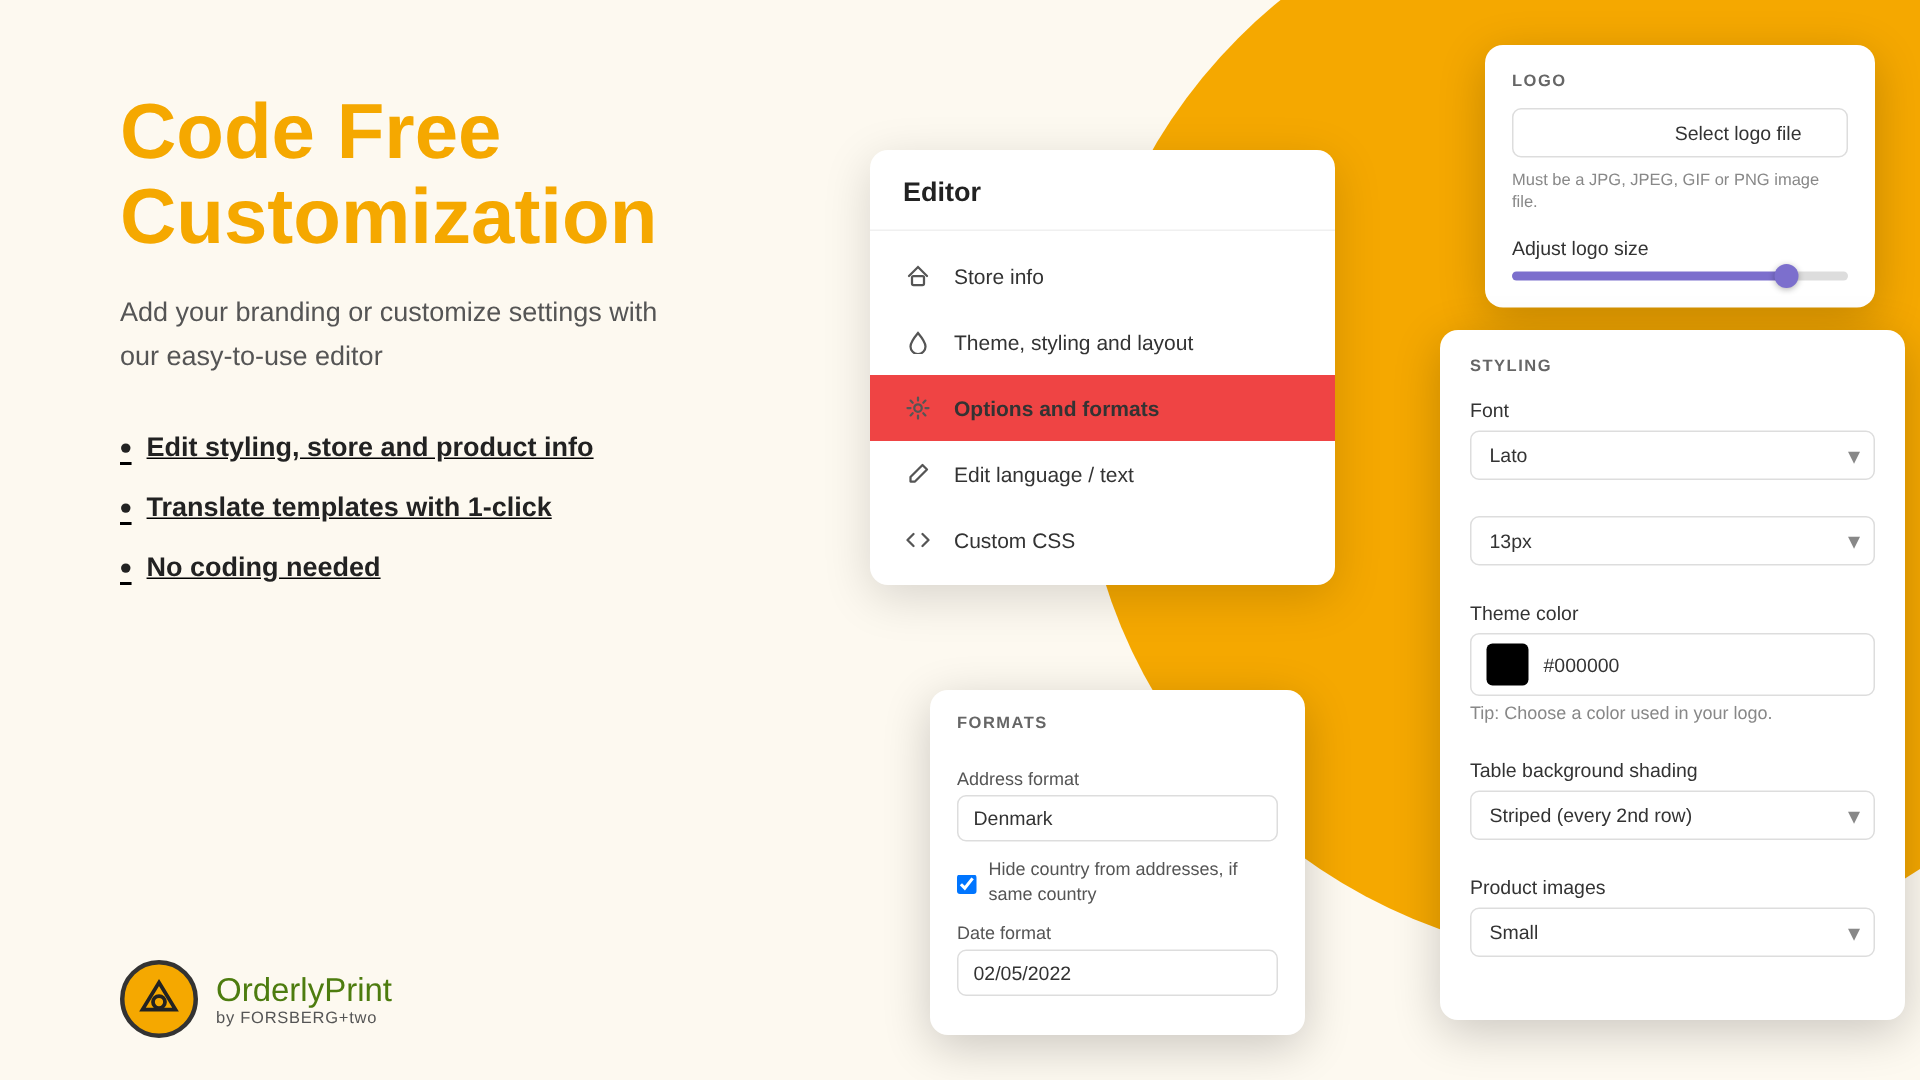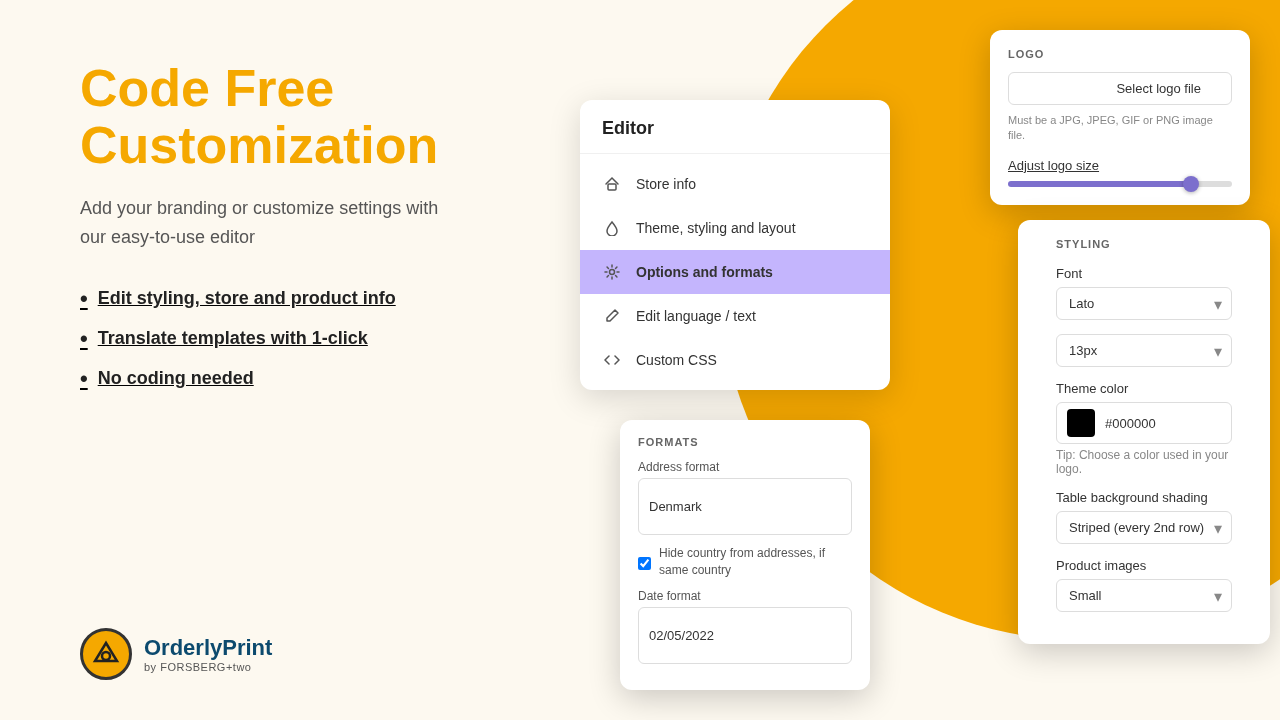--- a/index.html
+++ b/index.html
@@ -8,21 +8,21 @@
       height: 720px;
       overflow: hidden;
       font-family: -apple-system, BlinkMacSystemFont, 'Segoe UI', sans-serif;
       background: #fdf9f0;
       display: flex;
     }
 
     
     .left-panel {
       width: 530px;
-      padding: 60px 60px 40px 80px;
+      padding: 60px 60px 28px 80px;
       display: flex;
       flex-direction: column;
       justify-content: flex-start;
       flex-shrink: 0;
     }
 
     .main-title {
       font-size: 52px;
       font-weight: 800;
       color: #f5a800;
@@ -86,22 +86,22 @@
       height: 30px;
     }
 
     .brand-text-group {
       display: flex;
       flex-direction: column;
     }
 
     .brand-name {
       font-size: 22px;
-      font-weight: 700;
-      color: #0c4a6e;
+      font-weight: 400;
+      color: #4d7c0f;
     }
 
     .brand-sub {
       font-size: 11px;
       color: #555;
       letter-spacing: 0.5px;
     }
 
     
     .right-panel {
@@ -205,21 +205,20 @@
       color: #888;
       margin-bottom: 14px;
       line-height: 1.4;
     }
 
     .logo-size-label {
       font-size: 13px;
       color: #333;
       margin-bottom: 8px;
       font-weight: 500;
-      text-decoration: underline;
     }
 
     .logo-slider {
       width: 100%;
       height: 6px;
       background: linear-gradient(to right, #7c6fcd 0%, #7c6fcd 80%, #ddd 80%);
       border-radius: 3px;
       position: relative;
     }
 
@@ -233,38 +232,38 @@
       left: 78%;
       box-shadow: 0 1px 4px rgba(0,0,0,0.3);
     }
 
     
     .styling-card {
       position: absolute;
       background: #fff;
       border-radius: 12px;
       box-shadow: 0 8px 32px rgba(0,0,0,0.2);
-      width: 252px;
+      width: 310px;
       top: 220px;
       right: 10px;
       z-index: 20;
-      padding: 18px 38px;
+      padding: 18px 20px;
     }
 
     .styling-card-title {
       font-size: 11px;
       font-weight: 700;
       color: #666;
       letter-spacing: 1px;
       text-transform: uppercase;
       margin-bottom: 16px;
     }
 
     .form-group {
-      margin-bottom: 14px;
+      margin-bottom: 24px;
     }
 
     .form-label {
       font-size: 13px;
       color: #333;
       margin-bottom: 6px;
       display: block;
     }
 
     .form-select-wrapper {
@@ -332,37 +331,37 @@
       z-index: 15;
       padding: 16px 18px;
     }
 
     .formats-card-title {
       font-size: 11px;
       font-weight: 700;
       color: #666;
       letter-spacing: 1px;
       text-transform: uppercase;
-      margin-bottom: 12px;
+      margin-bottom: 24px;
     }
 
     .formats-form-group {
       margin-bottom: 10px;
     }
 
     .formats-label {
       font-size: 12px;
       color: #555;
       margin-bottom: 4px;
       display: block;
     }
 
     .formats-input {
       width: 100%;
-      padding: 20px 10px;
+      padding: 7px 10px;
       border: 1px solid #ddd;
       border-radius: 6px;
       font-size: 13px;
       color: #333;
       background: #fff;
     }
 
     .checkbox-row {
       display: flex;
       align-items: center;
@@ -376,21 +375,21 @@
     }
 
     .checkbox-label {
       font-size: 12px;
       color: #555;
       line-height: 1.4;
     }
 
     
     .editor-menu-item.active {
-      background: #c4b5fd;
+      background: #ef4444;
       font-weight: 600;
     }
   </style>
 </head>
 <body>
 
 <div class="left-panel">
   <h1 class="main-title">
     <span>Code Free</span><br>
     <span>Customization</span>

